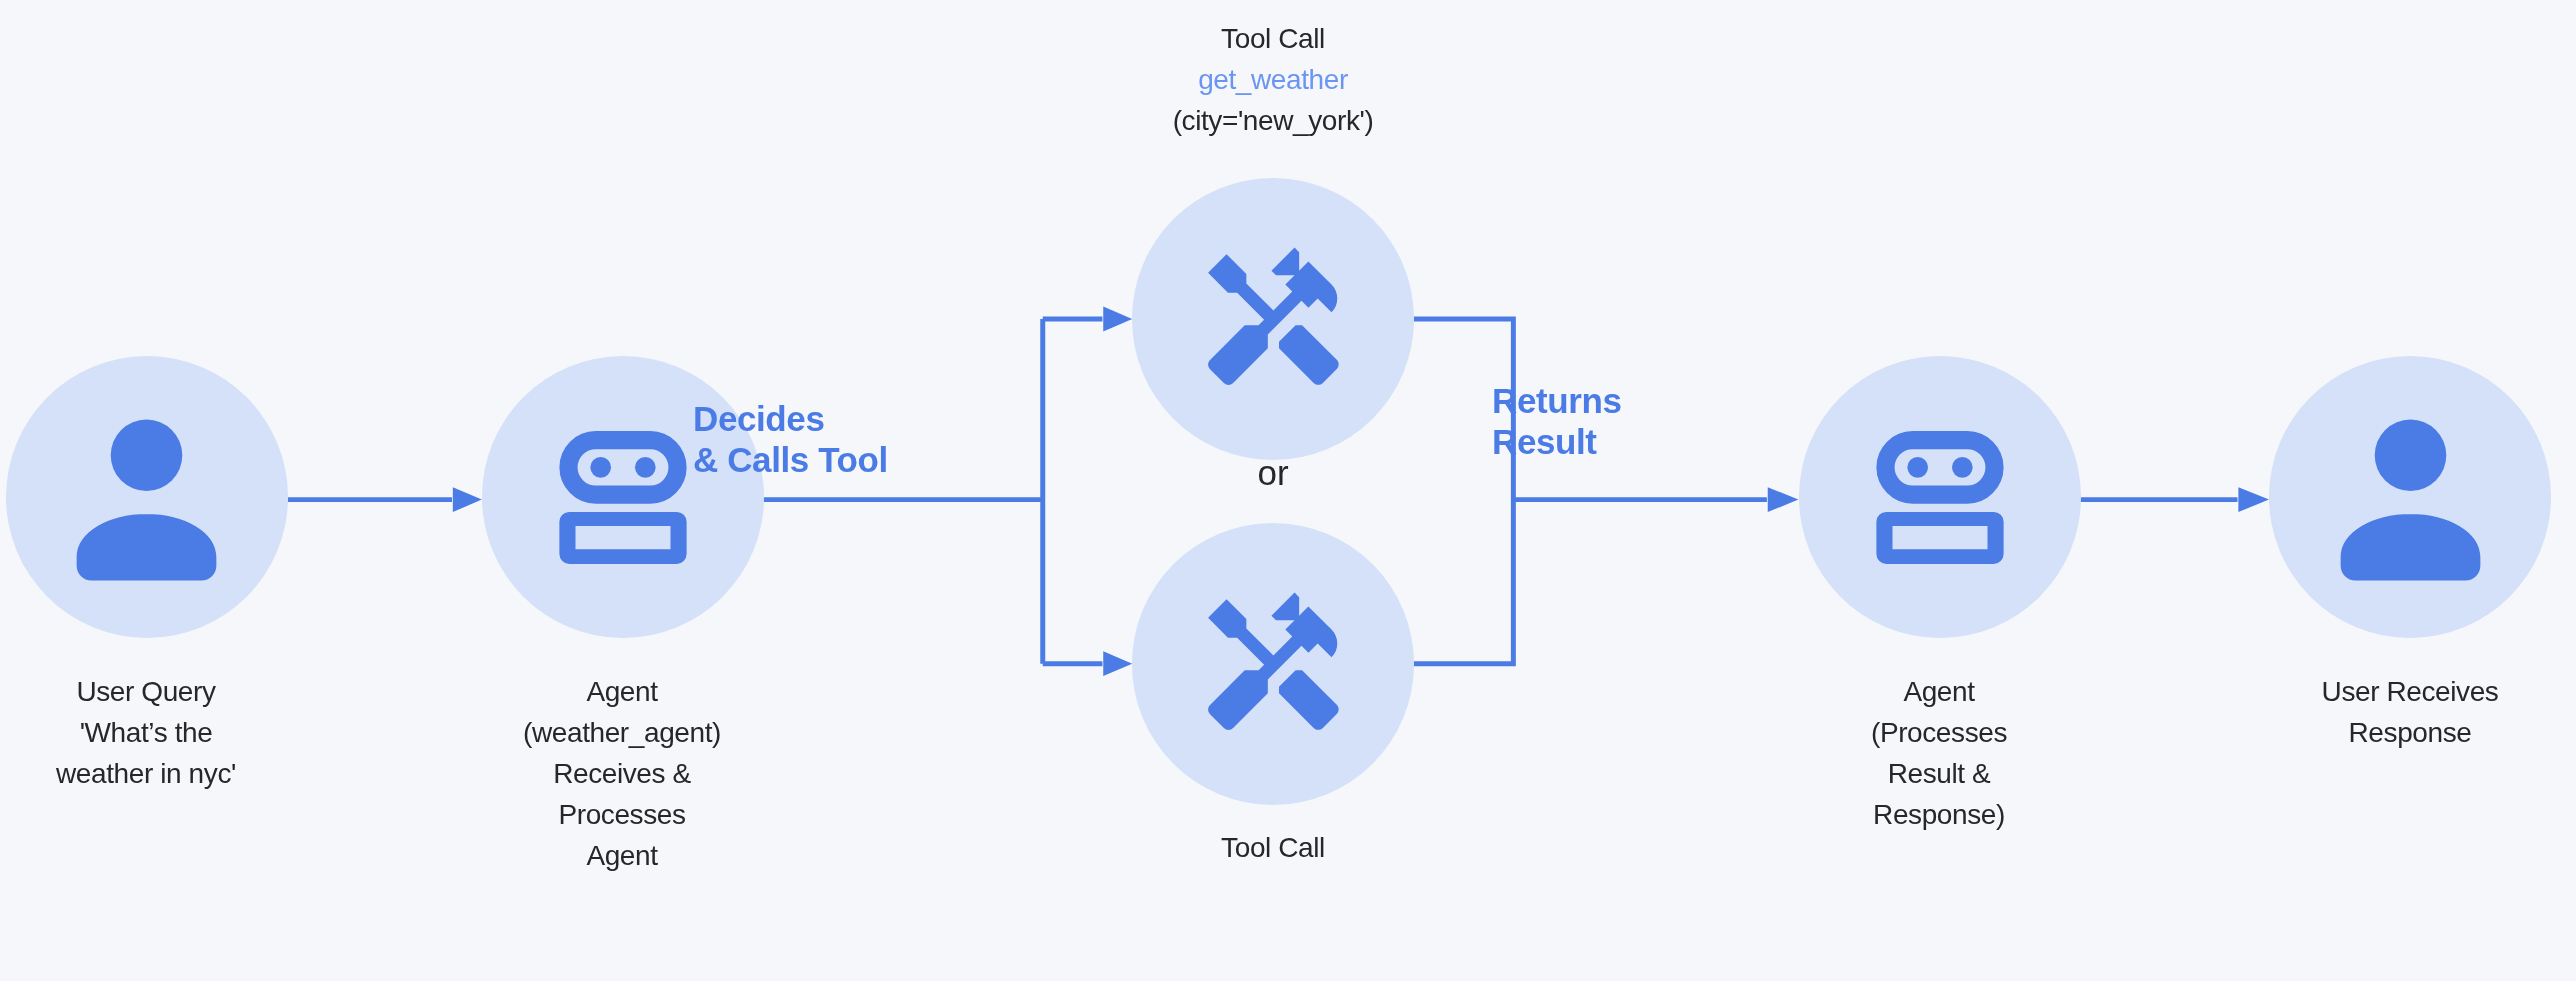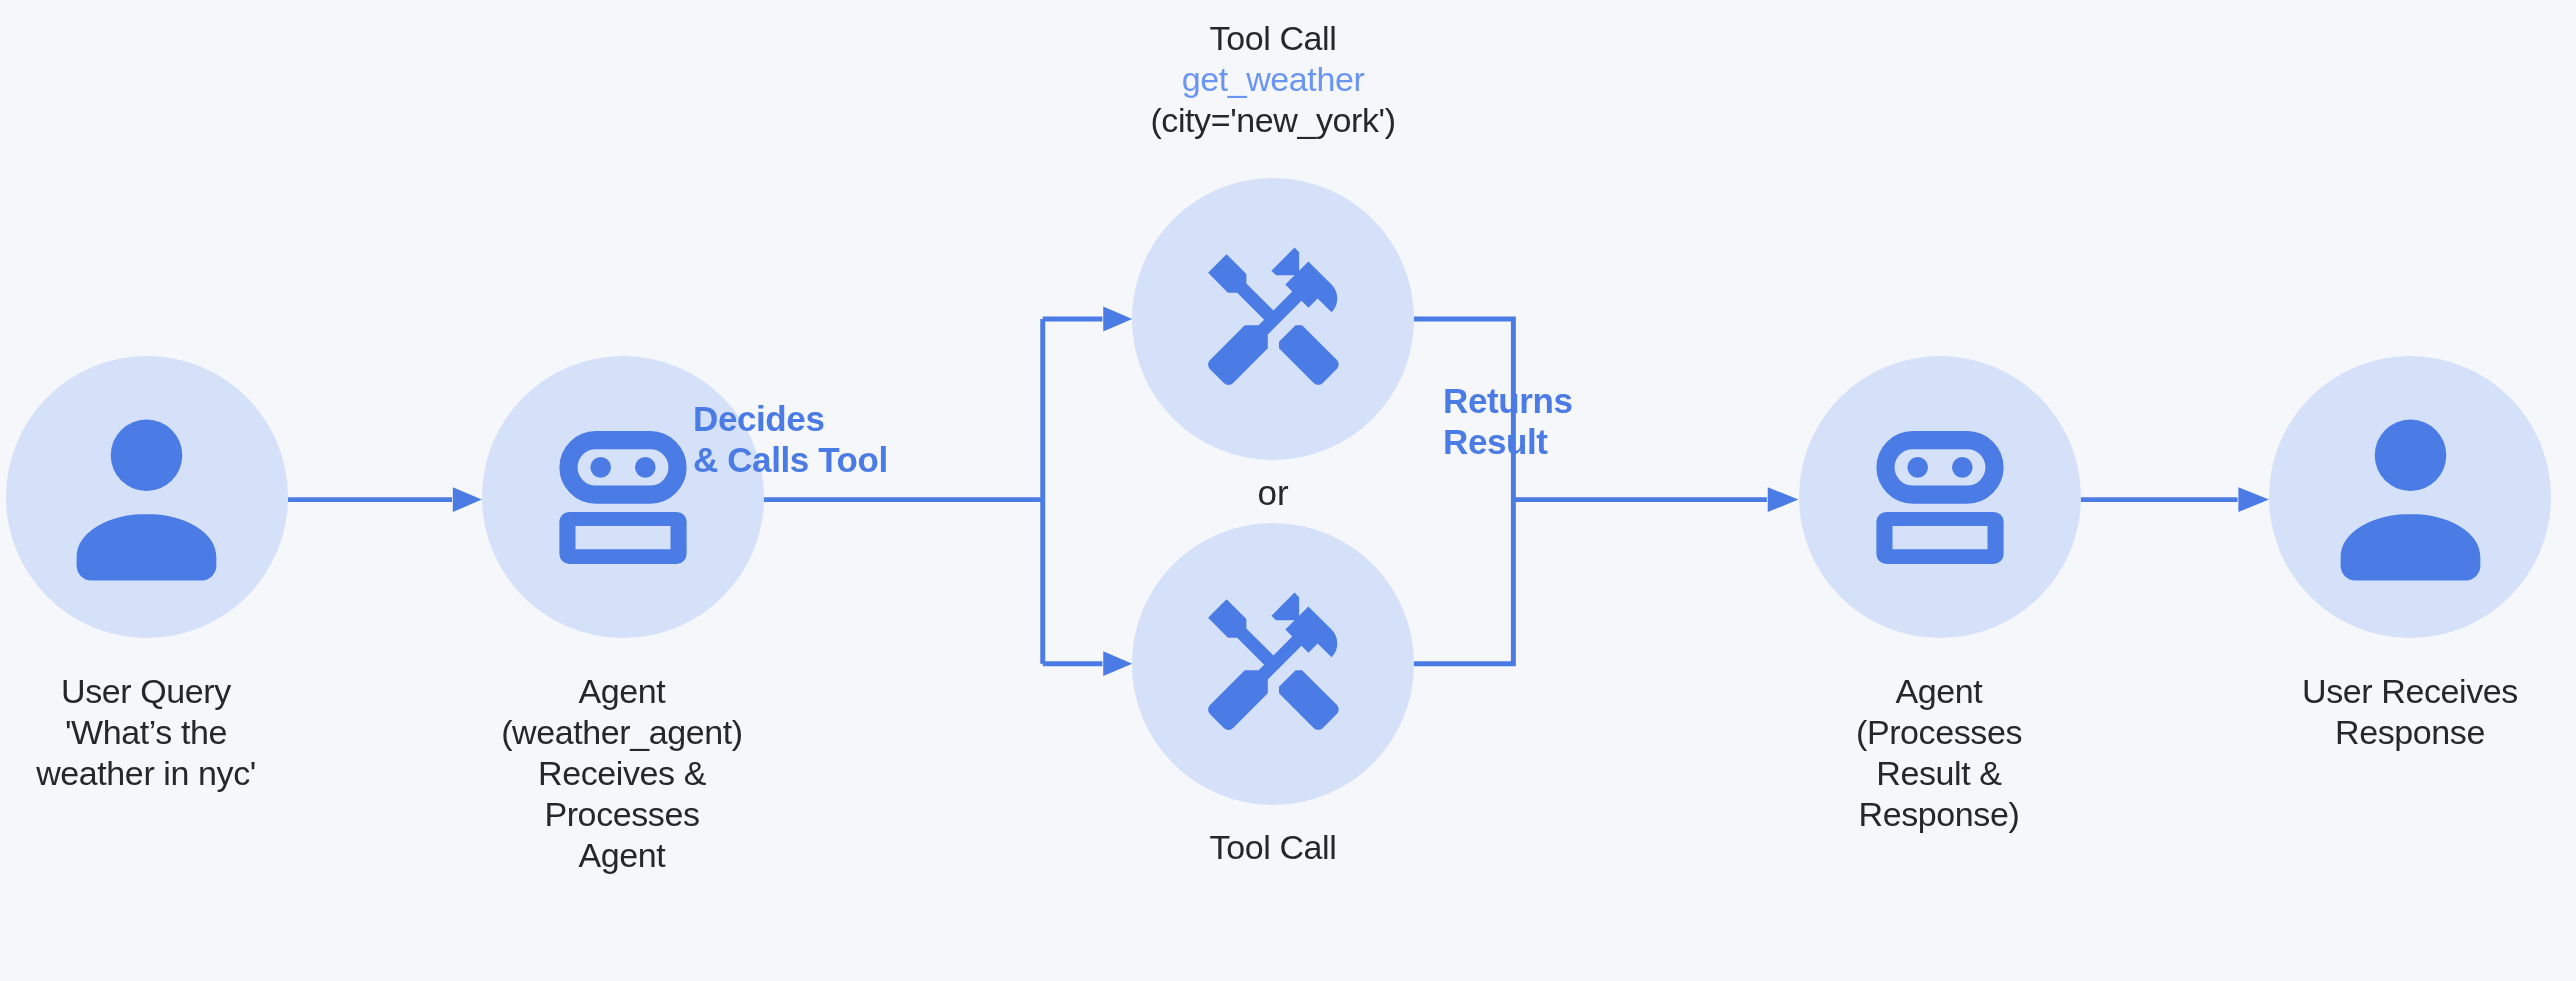--- a/index.html
+++ b/index.html
@@ -17,21 +17,21 @@
   }
   .circle{
     position:absolute;width:282px;height:282px;border-radius:50%;
     background:var(--circle-fill);
     display:flex;align-items:center;justify-content:center;
   }
   .icon-fill{fill:var(--accent);}
   .icon-stroke{stroke:var(--accent);}
   .caption{
     position:absolute;text-align:center;
-    font-size:34px;line-height:41px;letter-spacing:-0.4px;
+    font-size:28px;line-height:41px;letter-spacing:-0.4px;
     color:var(--text-dark);
   }
   .edge-label{
     position:absolute;text-align:left;
     font-size:35px;line-height:41px;font-weight:700;letter-spacing:-0.4px;
     color:var(--accent);
   }
   .fn{color:var(--accent-light);}
   .or-label{
     position:absolute;text-align:center;
@@ -104,33 +104,33 @@
     <div class="fn">get_weather</div>
     <div>(city='new_york')</div>
   </div>
   <div class="circle" style="left:1132px;top:178px">
     <svg width="157" height="157" viewBox="0 0 24 24">
       <path class="icon-fill" d="M21.67 18.17l-5.3-5.3h-.99l-2.54 2.54v.99l5.3 5.3c.39.39 1.02.39 1.41 0l2.12-2.12c.39-.39.39-1.03 0-1.41z"></path>
       <path class="icon-fill" d="M17.34 10.19l1.41-1.41 2.12 2.12c1.17-1.17 1.17-3.07 0-4.24l-3.54-3.54-1.41 1.41V1.71l-.7-.71-3.54 3.54.71.71h2.83l-1.41 1.41 1.06 1.06-2.89 2.89-4.13-4.13V5.06L4.83 2.04 2 4.87l3.03 3.03h1.41l4.13 4.13-.85.85H7.6l-5.3 5.3c-.39.39-.39 1.02 0 1.41l2.12 2.12c.39.39 1.02.39 1.41 0l5.3-5.3v-2.12l5.15-5.15 1.06 1.05z"></path>
     </svg>
   </div>
 
-  <div class="or-label" style="left:1190px;top:472px;width:166px">or</div>
+  <div class="or-label" style="left:1190px;top:452px;width:166px">or</div>
 
   <div class="circle" style="left:1132px;top:523px">
     <svg width="157" height="157" viewBox="0 0 24 24">
       <path class="icon-fill" d="M21.67 18.17l-5.3-5.3h-.99l-2.54 2.54v.99l5.3 5.3c.39.39 1.02.39 1.41 0l2.12-2.12c.39-.39.39-1.03 0-1.41z"></path>
       <path class="icon-fill" d="M17.34 10.19l1.41-1.41 2.12 2.12c1.17-1.17 1.17-3.07 0-4.24l-3.54-3.54-1.41 1.41V1.71l-.7-.71-3.54 3.54.71.71h2.83l-1.41 1.41 1.06 1.06-2.89 2.89-4.13-4.13V5.06L4.83 2.04 2 4.87l3.03 3.03h1.41l4.13 4.13-.85.85H7.6l-5.3 5.3c-.39.39-.39 1.02 0 1.41l2.12 2.12c.39.39 1.02.39 1.41 0l5.3-5.3v-2.12l5.15-5.15 1.06 1.05z"></path>
     </svg>
   </div>
   <div class="caption" style="left:1066px;top:827px;width:414px">
     <div>Tool Call</div>
   </div>
 
-  <div class="edge-label" style="left:1443px;top:380px;width:414px">
+  <div class="edge-label" style="left:1492px;top:380px;width:414px">
     <div>Returns</div>
     <div>Result</div>
   </div>
 
   <div class="circle" style="left:1799px;top:356px">
     <svg width="128" height="133" viewBox="0 0 154 161">
       <rect class="icon-stroke" x="11" y="11" width="132" height="66" rx="33" fill="none" stroke-width="22"></rect>
       <circle class="icon-fill" cx="50" cy="44" r="12.5"></circle>
       <circle class="icon-fill" cx="104" cy="44" r="12.5"></circle>
       <path class="icon-fill" fill-rule="evenodd" d="M12 98h130a12 12 0 0 1 12 12v39a12 12 0 0 1-12 12H12A12 12 0 0 1 0 149v-39A12 12 0 0 1 12 98zm7.5 17v28h115v-28h-115z"></path>

